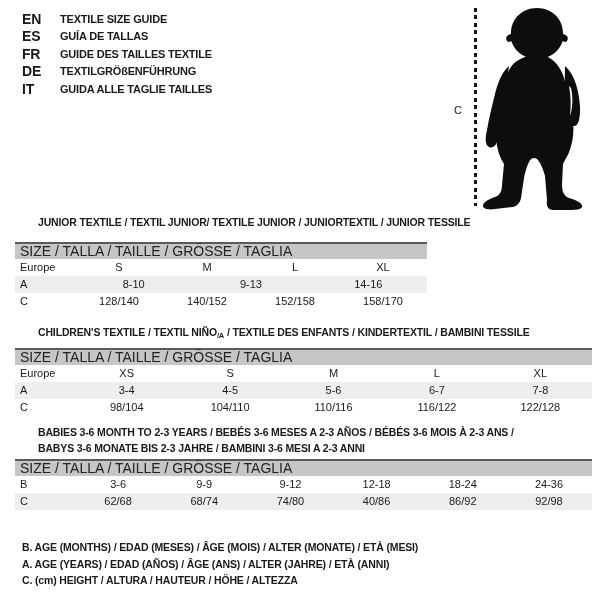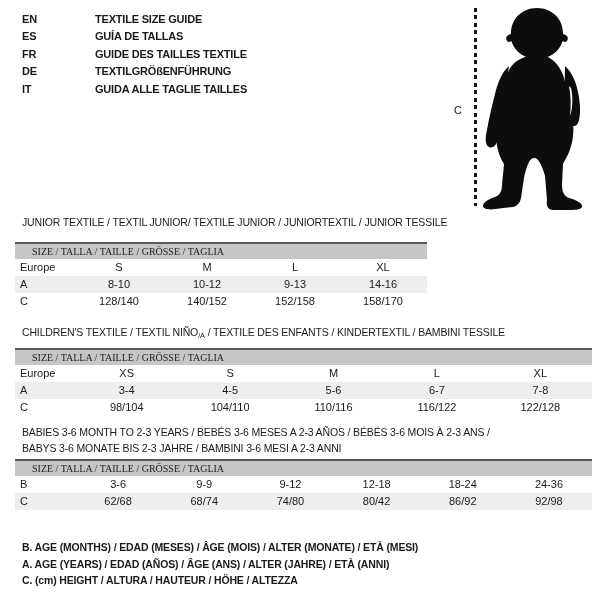--- a/index.html
+++ b/index.html
@@ -10,46 +10,46 @@
     --text:#1a1a1a;
   }
   html,body{margin:0;padding:0;background:#fff;}
   #page{
     position:relative;width:600px;height:600px;background:#fff;overflow:hidden;
     font-family:"Liberation Sans",sans-serif;color:var(--text);
   }
   
   #language-list{position:absolute;left:22px;top:10px;}
   .lang-row{display:flex;height:17.5px;align-items:center;}
-  .lang-code{width:38px;font-weight:700;font-size:11px;letter-spacing:-0.2px;}
-  .lang-title{font-weight:700;font-size:11px;letter-spacing:-0.2px;white-space:nowrap;margin-left:35px;}
+  .lang-code{width:38px;font-weight:700;font-size:14px;letter-spacing:-0.2px;}
+  .lang-title{font-weight:700;font-size:11px;letter-spacing:-0.2px;white-space:nowrap;}
   
   #figure{position:absolute;left:440px;top:0;width:160px;height:220px;}
   #dashed-line{
     position:absolute;left:34px;top:8px;width:2.5px;height:198px;
     background:repeating-linear-gradient(to bottom,#151515 0 4px,transparent 4px 7.5px);
   }
   #figure-measure-label{position:absolute;left:14px;top:104px;font-size:11px;}
   #silhouette-svg{position:absolute;left:41px;top:6px;}
   
   .section{position:absolute;left:15px;}
   #sec-junior{top:216px;width:412px;}
   #sec-children{top:326px;width:577px;}
   #sec-babies{top:424px;width:577px;}
-  .t-title{margin-left:7px;font-weight:400;font-size:10.5px;letter-spacing:-0.15px;white-space:nowrap;}
+  .t-title{margin-left:23px;font-weight:700;font-size:10.5px;letter-spacing:-0.15px;white-space:nowrap;}
   .t-title-line{line-height:13px;}
   #sec-babies .t-title-line{line-height:16px;}
   .sub{font-size:7.5px;vertical-align:-2px;}
   #sec-junior .tbl{margin-top:13px;}
   #sec-children .tbl{margin-top:6px;}
   #sec-babies .tbl{margin-top:3px;}
   .size-bar{
     height:15px;line-height:15px;background:var(--header-bar-bg);
     border-top:2px solid var(--header-bar-border);
-    padding-left:17px;font-size:10px;color:#222;font-family:Liberation Serif, serif;
+    padding-left:5px;font-size:14px;color:#222;
   }
   .t-row{display:flex;height:17px;line-height:17px;font-size:11px;}
   .t-row.shaded{background:var(--shaded-row-bg);}
   .t-label{width:60px;padding-left:5px;box-sizing:border-box;}
   .t-cell{flex:1;text-align:center;}
   
   #footnotes{position:absolute;left:22px;top:539px;}
   .footnote{font-weight:700;font-size:10.5px;line-height:16.5px;letter-spacing:-0.15px;white-space:nowrap;}
 </style>
 </head>
@@ -107,21 +107,20 @@
           <div class="t-row">
             <span class="t-label">Europe</span>
             <span class="t-cell">S</span>
             <span class="t-cell">M</span>
             <span class="t-cell">L</span>
             <span class="t-cell">XL</span>
           </div>
           <div class="t-row shaded">
             <span class="t-label">A</span>
             <span class="t-cell">8-10</span>
-            <span class="t-cell">10-12</span>
             <span class="t-cell">9-13</span>
             <span class="t-cell">14-16</span>
           </div>
           <div class="t-row">
             <span class="t-label">C</span>
             <span class="t-cell">128/140</span>
             <span class="t-cell">140/152</span>
             <span class="t-cell">152/158</span>
             <span class="t-cell">158/170</span>
           </div>
@@ -179,21 +178,21 @@
             <span class="t-cell">9-12</span>
             <span class="t-cell">12-18</span>
             <span class="t-cell">18-24</span>
             <span class="t-cell">24-36</span>
           </div>
           <div class="t-row shaded">
             <span class="t-label">C</span>
             <span class="t-cell">62/68</span>
             <span class="t-cell">68/74</span>
             <span class="t-cell">74/80</span>
-            <span class="t-cell">80/42</span>
+            <span class="t-cell">40/86</span>
             <span class="t-cell">86/92</span>
             <span class="t-cell">92/98</span>
           </div>
         </div>
     </div>
   </div>
 
   <div id="footnotes">
       <div class="footnote">B. AGE (MONTHS) / EDAD (MESES) / ÂGE (MOIS) / ALTER (MONATE) / ETÀ (MESI)</div>
       <div class="footnote">A. AGE (YEARS) / EDAD (AÑOS) / ÂGE (ANS) / ALTER (JAHRE) / ETÀ (ANNI)</div>

